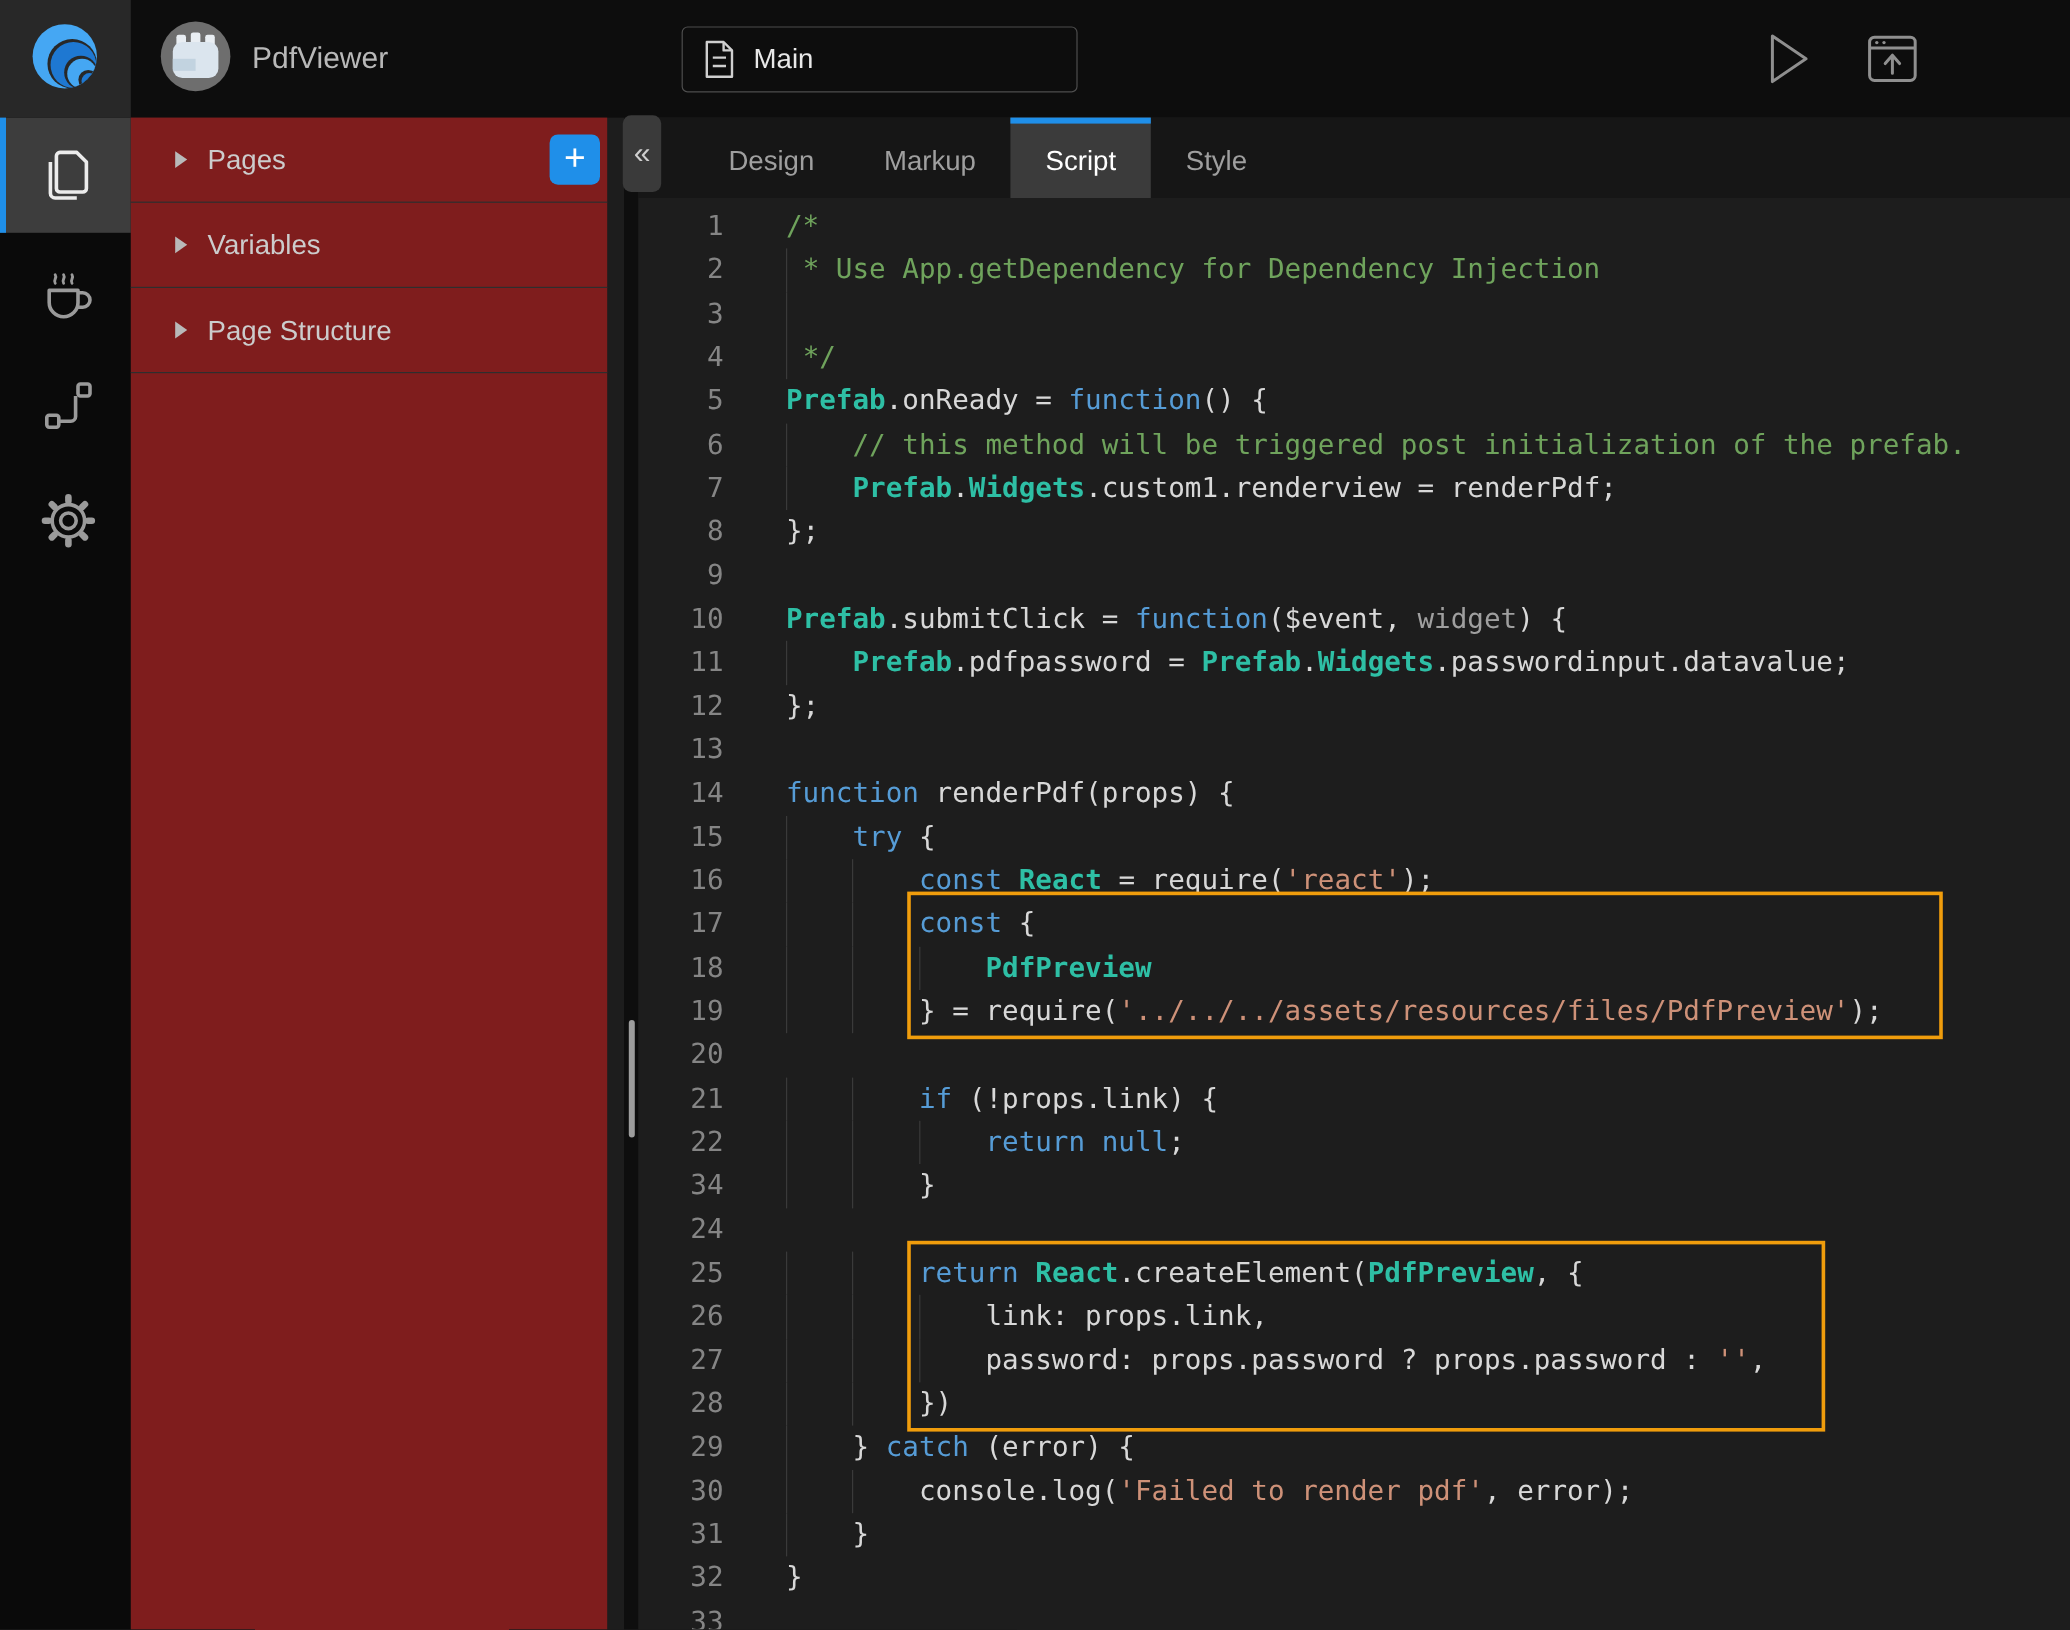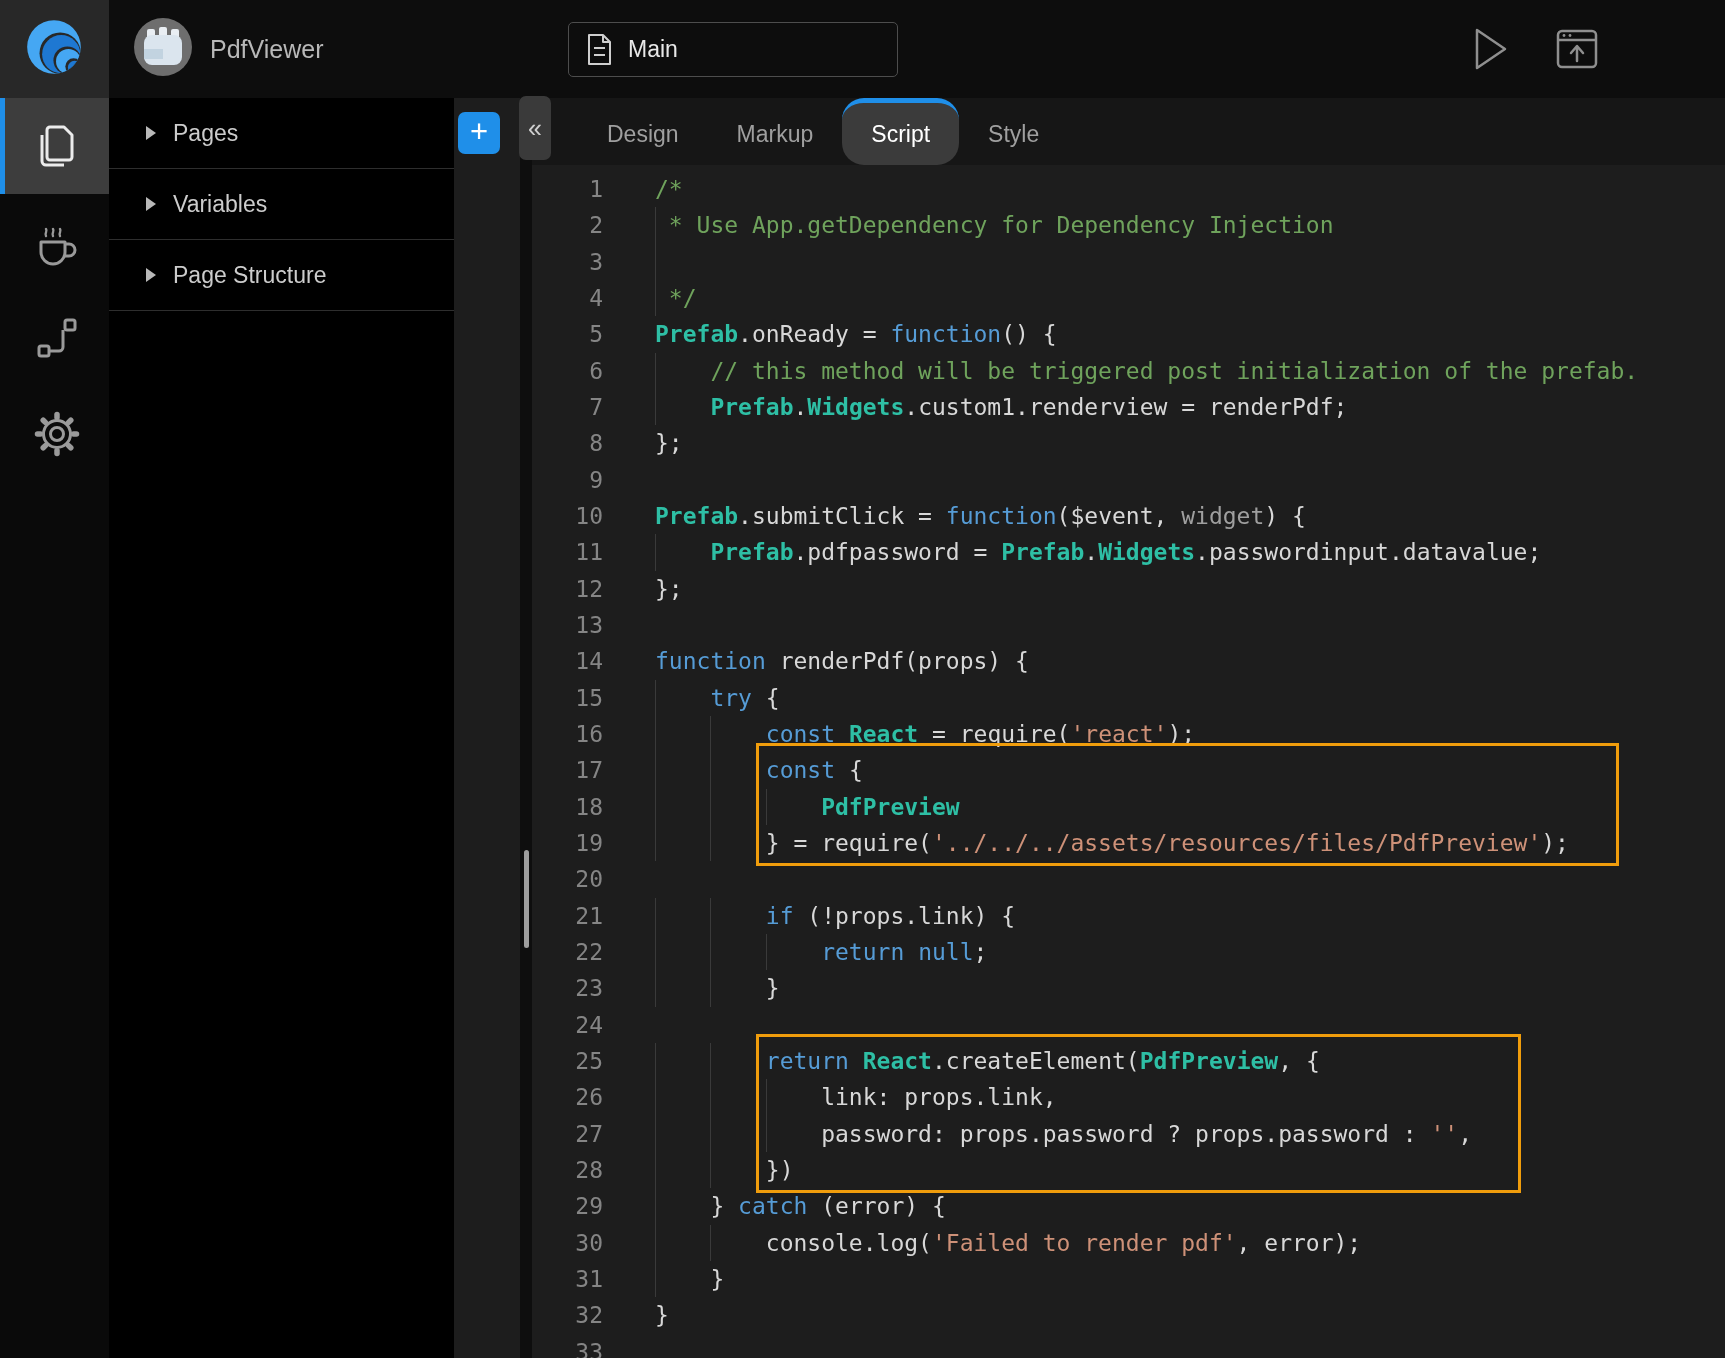--- a/index.html
+++ b/index.html
@@ -17,36 +17,36 @@
     display:flex;align-items:center;gap:15px;padding-left:17px;box-sizing:border-box;cursor:pointer;}
   .main-box .lbl{font-size:23px;color:#e8e8e8;}
   .hact{position:absolute;top:26px;width:46px;height:46px;display:flex;align-items:center;justify-content:center;cursor:pointer;}
   .hact.play{left:1468px;}
   .hact.win{left:1554px;}
   
   .rail{position:absolute;left:0;top:98px;width:109px;bottom:0;background:#0a0a0a;}
   .ritem{height:96px;display:flex;align-items:center;justify-content:center;border-left:5px solid transparent;box-sizing:border-box;cursor:pointer;}
   .ritem.active{background:#3d3d3d;border-left-color:var(--accent);}
   
-  .explorer{position:absolute;left:109px;top:98px;width:345px;bottom:0;background:#000000;}
+  .explorer{position:absolute;left:109px;top:98px;width:397px;bottom:0;background:#7f1d1d;}
   .xrow{height:70px;border-bottom:1px solid #2e2e2e;display:flex;align-items:center;padding-left:37px;position:relative;cursor:pointer;}
   .xrow .tri{width:0;height:0;border-left:10px solid #b9b9b9;border-top:7px solid transparent;border-bottom:7px solid transparent;margin-right:17px;}
   .xrow .xlbl{font-size:23px;color:#cccccc;}
   .addbtn{position:absolute;left:349px;top:14px;width:42px;height:42px;border-radius:7px;background:var(--accent);
     color:#fff;font-size:31px;line-height:40px;text-align:center;font-weight:400;cursor:pointer;}
   
   .gutterbar{position:absolute;left:520px;top:98px;width:12px;bottom:0;background:#0e0e0e;}
   .vthumb{position:absolute;left:4px;top:752px;width:5px;height:98px;background:#9d9d9d;border-radius:3px;cursor:pointer;}
   .collapse-btn{position:absolute;left:519px;top:96px;width:32px;height:64px;background:#3a3a3a;border-radius:7px;
     color:#cfcfcf;font-size:25px;display:flex;align-items:center;justify-content:center;z-index:5;cursor:pointer;}
   
   .editor{position:absolute;left:532px;top:98px;right:0;bottom:0;background:#1d1d1d;}
   .tabbar{height:67px;background:#161616;display:flex;align-items:stretch;padding-left:46px;}
   .tab{padding:0 29px;font-size:23px;color:#9f9f9f;line-height:62px;border-top:5px solid transparent;cursor:pointer;}
-  .tab.active{background:#3b3b3b;color:#ffffff;border-top-color:var(--accent);border-radius:22px;}
+  .tab.active{background:#3b3b3b;color:#ffffff;border-top-color:var(--accent);}
   .codewrap{position:relative;padding-top:6px;font-family:"DejaVu Sans Mono",monospace;font-size:23px;height:1187px;overflow:hidden;}
   .cl{height:36.33px;line-height:36.33px;position:relative;white-space:pre;}
   .cl .num{position:absolute;left:0;top:0;width:71px;text-align:right;color:#858585;}
   .cl .ct{position:absolute;left:123px;top:0;}
   .cl .gd{position:absolute;top:0;width:1px;height:36.33px;background:#3a3a3a;}
   .tk-d{color:var(--c-default);}
   .tk-k{color:var(--c-keyword);}
   .tk-t{color:var(--c-type);font-weight:bold;}
   .tk-s{color:var(--c-string);}
   .tk-c{color:var(--c-comment);}
@@ -212,21 +212,21 @@
       <div class="cl"><span class="num">13</span><span class="ct"></span></div>
       <div class="cl"><span class="num">14</span><span class="ct"><span class="tk-k">function</span><span class="tk-d"> renderPdf(props) {</span></span></div>
       <div class="cl"><span class="num">15</span><span class="ct"><i class="gd" style="left: 0ch;"></i>    <span class="tk-k">try</span><span class="tk-d"> {</span></span></div>
       <div class="cl"><span class="num">16</span><span class="ct"><i class="gd" style="left: 0ch;"></i><i class="gd" style="left: 4ch;"></i>        <span class="tk-k">const</span><span class="tk-d"> </span><span class="tk-t">React</span><span class="tk-d"> = require(</span><span class="tk-s">'react'</span><span class="tk-d">);</span></span></div>
       <div class="cl"><span class="num">17</span><span class="ct"><i class="gd" style="left: 0ch;"></i><i class="gd" style="left: 4ch;"></i>        <span class="tk-k">const</span><span class="tk-d"> {</span></span></div>
       <div class="cl"><span class="num">18</span><span class="ct"><i class="gd" style="left: 0ch;"></i><i class="gd" style="left: 4ch;"></i><i class="gd" style="left: 8ch;"></i>            <span class="tk-t">PdfPreview</span></span></div>
       <div class="cl"><span class="num">19</span><span class="ct"><i class="gd" style="left: 0ch;"></i><i class="gd" style="left: 4ch;"></i>        <span class="tk-d">} = require(</span><span class="tk-s">'../../../assets/resources/files/PdfPreview'</span><span class="tk-d">);</span></span></div>
       <div class="cl"><span class="num">20</span><span class="ct"></span></div>
       <div class="cl"><span class="num">21</span><span class="ct"><i class="gd" style="left: 0ch;"></i><i class="gd" style="left: 4ch;"></i>        <span class="tk-k">if</span><span class="tk-d"> (!props.link) {</span></span></div>
       <div class="cl"><span class="num">22</span><span class="ct"><i class="gd" style="left: 0ch;"></i><i class="gd" style="left: 4ch;"></i><i class="gd" style="left: 8ch;"></i>            <span class="tk-k">return</span><span class="tk-d"> </span><span class="tk-k">null</span><span class="tk-d">;</span></span></div>
-      <div class="cl"><span class="num">23</span><span class="ct"><i class="gd" style="left: 0ch;"></i><i class="gd" style="left: 4ch;"></i>        <span class="tk-d">}</span></span></div>
+      <div class="cl"><span class="num">34</span><span class="ct"><i class="gd" style="left: 0ch;"></i><i class="gd" style="left: 4ch;"></i>        <span class="tk-d">}</span></span></div>
       <div class="cl"><span class="num">24</span><span class="ct"></span></div>
       <div class="cl"><span class="num">25</span><span class="ct"><i class="gd" style="left: 0ch;"></i><i class="gd" style="left: 4ch;"></i>        <span class="tk-k">return</span><span class="tk-d"> </span><span class="tk-t">React</span><span class="tk-d">.createElement(</span><span class="tk-t">PdfPreview</span><span class="tk-d">, {</span></span></div>
       <div class="cl"><span class="num">26</span><span class="ct"><i class="gd" style="left: 0ch;"></i><i class="gd" style="left: 4ch;"></i><i class="gd" style="left: 8ch;"></i>            <span class="tk-d">link: props.link,</span></span></div>
       <div class="cl"><span class="num">27</span><span class="ct"><i class="gd" style="left: 0ch;"></i><i class="gd" style="left: 4ch;"></i><i class="gd" style="left: 8ch;"></i>            <span class="tk-d">password: props.password ? props.password : </span><span class="tk-s">''</span><span class="tk-d">,</span></span></div>
       <div class="cl"><span class="num">28</span><span class="ct"><i class="gd" style="left: 0ch;"></i><i class="gd" style="left: 4ch;"></i>        <span class="tk-d">})</span></span></div>
       <div class="cl"><span class="num">29</span><span class="ct"><i class="gd" style="left: 0ch;"></i>    <span class="tk-d">} </span><span class="tk-k">catch</span><span class="tk-d"> (error) {</span></span></div>
       <div class="cl"><span class="num">30</span><span class="ct"><i class="gd" style="left: 0ch;"></i><i class="gd" style="left: 4ch;"></i>        <span class="tk-d">console.log(</span><span class="tk-s">'Failed to render pdf'</span><span class="tk-d">, error);</span></span></div>
       <div class="cl"><span class="num">31</span><span class="ct"><i class="gd" style="left: 0ch;"></i>    <span class="tk-d">}</span></span></div>
       <div class="cl"><span class="num">32</span><span class="ct"><span class="tk-d">}</span></span></div>
       <div class="cl"><span class="num">33</span><span class="ct"></span></div>

